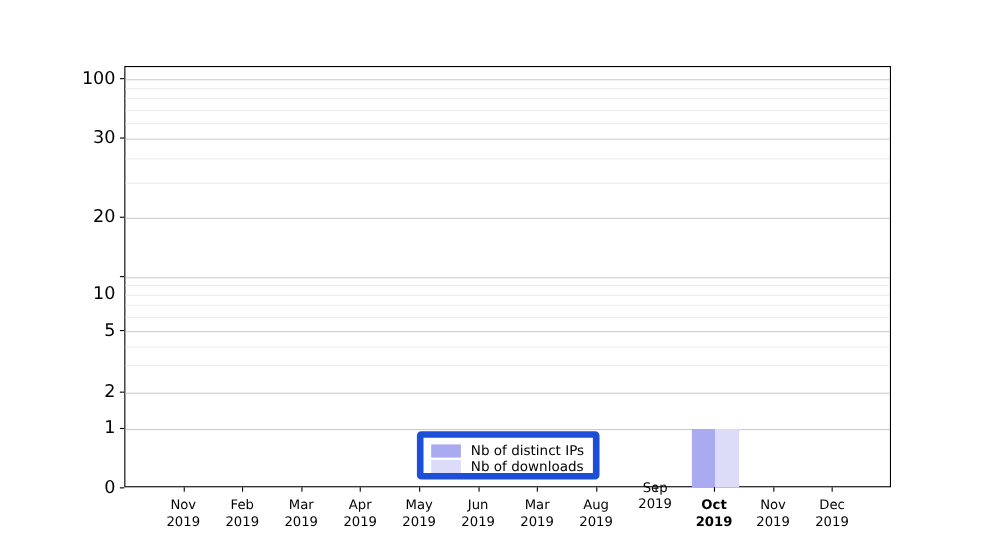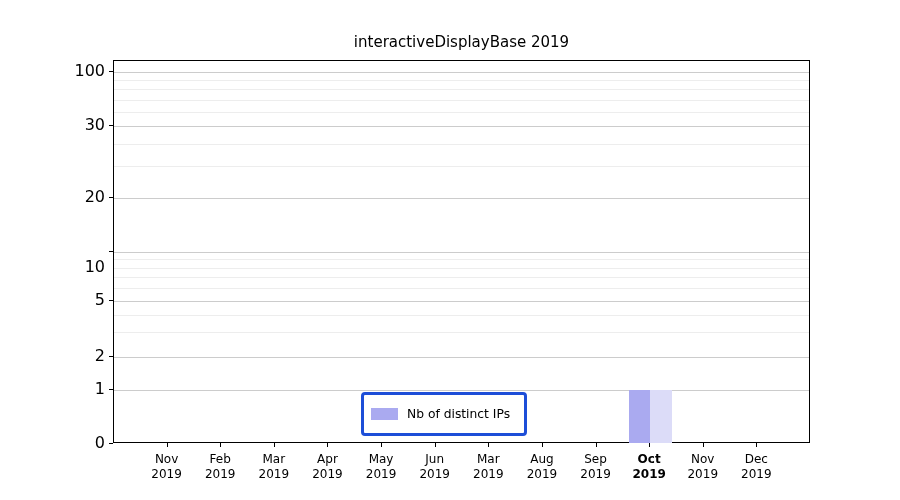--- a/index.html
+++ b/index.html
@@ -23,34 +23,33 @@
   .y-tick-label{
     position:absolute;width:46px;text-align:right;font-size:16px;color:#000;
     line-height:14px;
   }
   .x-tick{position:absolute;width:1px;height:4px;background:#000;}
   .x-tick-label{
     position:absolute;width:64px;text-align:center;font-size:12px;color:#000;
     line-height:15px;white-space:pre-line;
   }
   #legend{
-    position:absolute;left:361px;top:392px;width:166px;height:44px;
-    background:rgba(255,255,255,0.92);border:3px solid #1d4ed8;border-radius:4px;
+    position:absolute;left:379px;top:392px;width:166px;height:44px;
+    background:rgba(255,255,255,0.92);border:6px solid #1d4ed8;border-radius:4px;
     box-sizing:border-box;padding:5px 8px 5px 7px;
-    display:flex;flex-direction:column;justify-content:center;
+    display:flex;flex-direction:column;justify-content:space-between;
   }
   .legend-row{display:flex;align-items:center;height:17px;}
   .legend-swatch{width:27px;height:12px;margin-right:9px;flex:0 0 auto;}
   .legend-label{font-size:12.3px;color:#000;white-space:nowrap;}
 </style>
 </head>
 <body>
 
 <div id="figure">
-  <div id="chart-title">interactiveDisplayBase 2019</div>
   <div id="plot-area">
       <div class="gridline minor" style="top: 271px;"></div>
       <div class="gridline minor" style="top: 254px;"></div>
       <div class="gridline minor" style="top: 227px;"></div>
       <div class="gridline minor" style="top: 216px;"></div>
       <div class="gridline minor" style="top: 207px;"></div>
       <div class="gridline minor" style="top: 198px;"></div>
       <div class="gridline minor" style="top: 105px;"></div>
       <div class="gridline minor" style="top: 83px;"></div>
       <div class="gridline minor" style="top: 51px;"></div>
@@ -104,31 +103,35 @@
       <div class="x-tick" style="left: 434.692px; top: 443px;"></div>
       <div class="x-tick-label" style="left: 402.692px; top: 452px;">Jun
 2019</div>
       <div class="x-tick" style="left: 488.308px; top: 443px;"></div>
       <div class="x-tick-label" style="left: 456.308px; top: 452px;">Mar
 2019</div>
       <div class="x-tick" style="left: 541.923px; top: 443px;"></div>
       <div class="x-tick-label" style="left: 509.923px; top: 452px;">Aug
 2019</div>
       <div class="x-tick" style="left: 595.538px; top: 443px;"></div>
-      <div class="x-tick-label" style="left: 563.538px; top: 452px;">Sep
+      <div class="x-tick-label" style="left: 563.538px; top: 436px;">Sep
 2019</div>
       <div class="x-tick" style="left: 649.154px; top: 443px;"></div>
       <div class="x-tick-label" style="left: 617.154px; top: 452px; font-weight: bold;">Oct
 2019</div>
       <div class="x-tick" style="left: 702.769px; top: 443px;"></div>
       <div class="x-tick-label" style="left: 670.769px; top: 452px;">Nov
 2019</div>
       <div class="x-tick" style="left: 756.385px; top: 443px;"></div>
       <div class="x-tick-label" style="left: 724.385px; top: 452px;">Dec
 2019</div>
     </div>
   <div id="legend">
       <div class="legend-row">
         <div class="legend-swatch" style="background: rgb(170, 170, 240);"></div>
         <div class="legend-label">Nb of distinct IPs</div>
       </div>
+      <div class="legend-row">
+        <div class="legend-swatch" style="background: rgb(220, 220, 248);"></div>
+        <div class="legend-label">Nb of downloads</div>
+      </div>
     </div>
 </div>
 
 </body></html>

